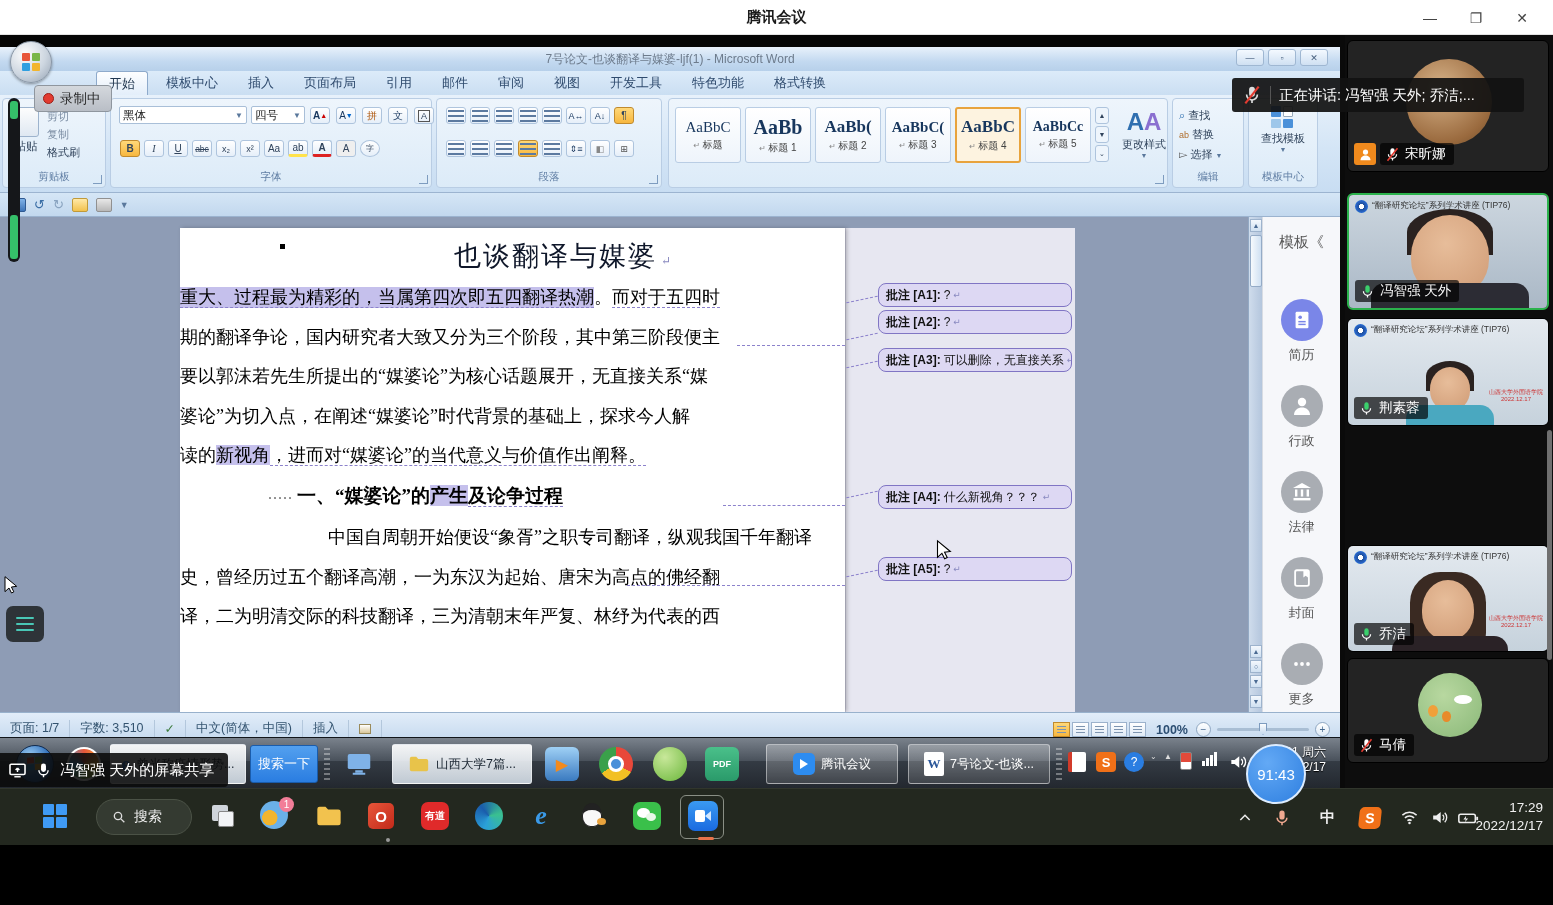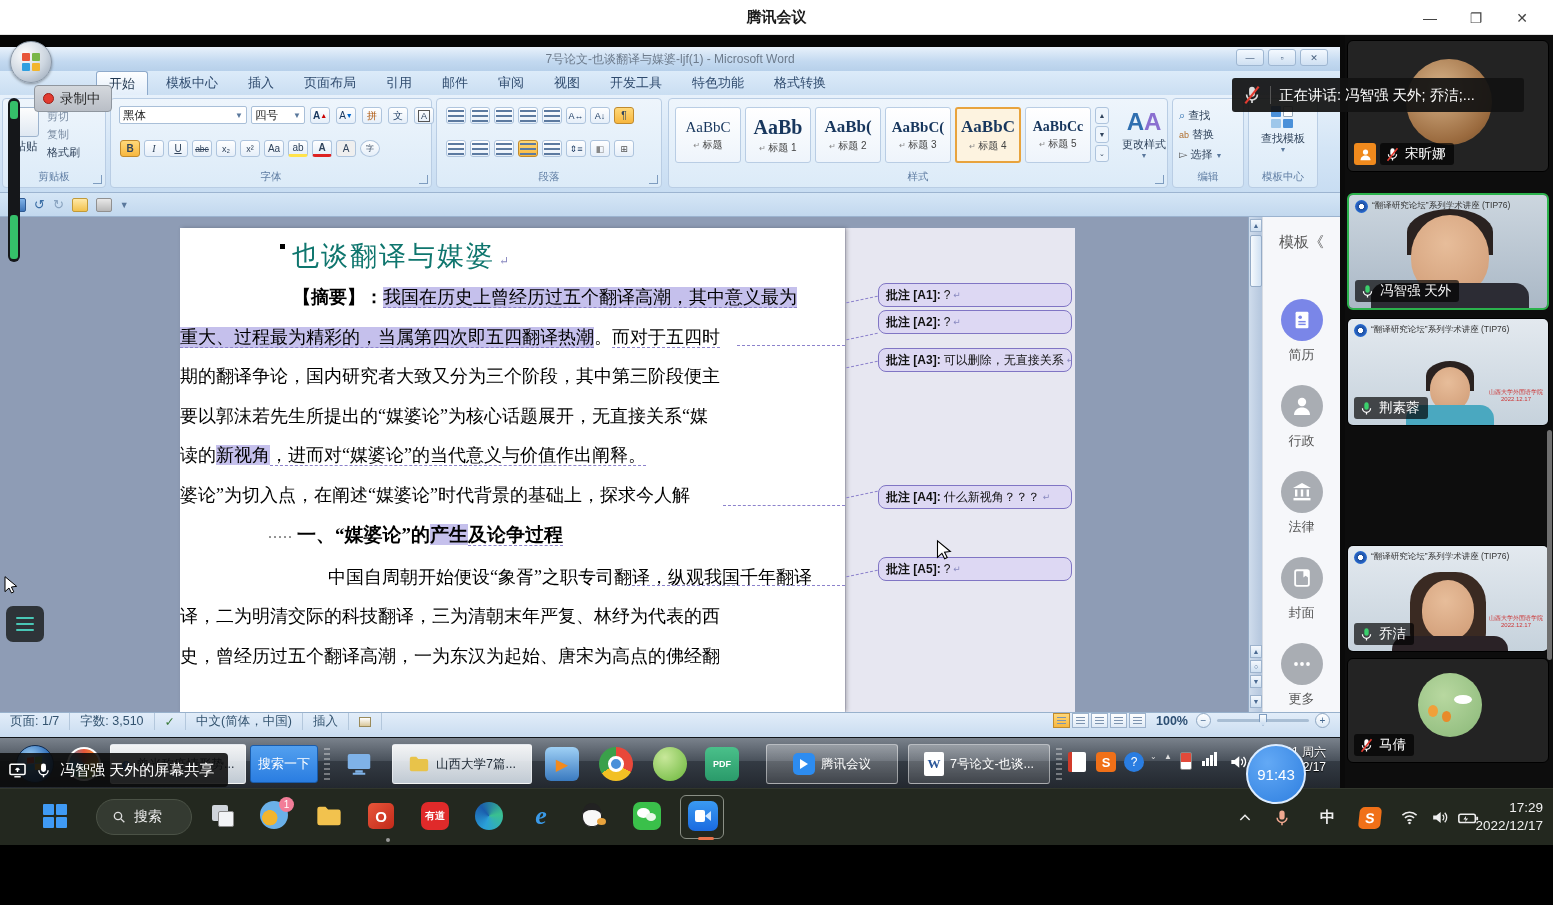--- a/index.html
+++ b/index.html
@@ -44,21 +44,21 @@
 .sgal .lb{font-size:10px;color:#444;margin-top:2px}
 .sgal .lb::before{content:"↵ ";color:#888;font-size:8px}
 .alic{width:16px;height:12px;background:repeating-linear-gradient(#5c7aa0 0 2px,transparent 2px 5px)}
 .quickbar{position:absolute;left:0;top:158px;width:1340px;height:24px;background:linear-gradient(#d5e6f6,#c2d8ee);border-bottom:1px solid #9bb3cf;display:flex;align-items:center;gap:8px;padding-left:10px}
 .qico{width:16px;height:14px;border-radius:2px}
 
 
 .docarea{position:absolute;left:0;top:182px;width:1340px;height:495px;background:#8e9cb5;overflow:hidden}
 .page{position:absolute;left:180px;top:11px;width:665px;height:484px;background:#fff;box-shadow:2px 0 4px rgba(0,0,0,.25)}
 .mstrip{position:absolute;left:845px;top:11px;width:230px;height:484px;background:#e7e7f1;border-left:1px solid #c9c9da}
-.dtitle{position:absolute;left:112px;right:10px;top:10px;height:44px;text-align:left;font-family:"Liberation Serif","DejaVu Serif",serif;font-size:27px;color:#0f766e;letter-spacing:2px}
+.dtitle{position:absolute;left:112px;right:10px;top:10px;height:44px;text-align:center;font-family:"Liberation Serif","DejaVu Serif",serif;font-size:27px;color:#0f172a;letter-spacing:2px}
 .dtitle::after{content:"↵";font-size:12px;color:#8a8ac0;margin-left:4px}
 .dlines{position:absolute;left:112px;right:8px;top:50px;font-family:"Liberation Serif","DejaVu Serif",serif;font-size:18px;color:#000;line-height:39.5px;white-space:nowrap}
 .hl{background:#c5c0ec}
 .du{border-bottom:1px dashed #8c82cc}
 .bold{font-weight:bold}
 .dots5{color:#777;font-size:12px;letter-spacing:1px;margin-left:-24px;margin-right:4px}
 .h1{font-weight:bold;font-size:19px}
 .dashline{position:absolute;border-top:1px dashed #8c82cc}
 .cmt{position:absolute;left:878px;width:194px;height:24px;background:#ddd8f3;border:1.5px solid #8075c4;border-radius:8px;display:flex;align-items:center;padding:0 7px;font-size:12px;color:#111;white-space:nowrap;overflow:hidden}
 .cmt b{font-weight:bold;margin-right:3px;font-size:12px}
@@ -69,21 +69,21 @@
 .vsb .th{position:absolute;left:1px;top:18px;width:12px;height:52px;background:linear-gradient(90deg,#f6fafd,#cfe0f2);border:1px solid #94abc7;border-radius:2px}
 .tpanel{position:absolute;left:1262px;top:0;width:78px;height:495px;background:#f6f7fa;border-left:1px solid #d8dce3}
 .tpt{position:absolute;left:0;right:0;top:16px;text-align:center;font-size:15px;color:#555}
 .titem{position:absolute;left:0;right:0;text-align:center}
 .ticn{width:42px;height:42px;border-radius:50%;margin:0 auto;display:flex;align-items:center;justify-content:center;background:#a9adb3;color:#fff}
 .ticn.blue{background:#7a86e8}
 .tlb{font-size:13px;color:#555;margin-top:5px}
 .cursor{position:absolute;z-index:40}
 
 
-.sbar{position:absolute;left:0;top:677px;width:1340px;height:25px;background:linear-gradient(#e2edf9,#c9dcf0);border-top:1px solid #98b1cc;display:flex;align-items:flex-start;font-size:12.5px;color:#33536f}
+.sbar{position:absolute;left:0;top:677px;width:1340px;height:25px;background:linear-gradient(#e2edf9,#c9dcf0);border-top:1px solid #98b1cc;display:flex;align-items:flex-end;font-size:12.5px;color:#33536f}
 .sbar .it{padding:0 10px;border-right:1px solid #b3c7dc;height:17px;display:flex;align-items:center;gap:5px;white-space:nowrap}
 .vwb{width:17px;height:15px;border:1px solid #9cb2cc;background:linear-gradient(#fff,#dfeaf6);display:flex;align-items:center;justify-content:center}
 .vwb.on{background:linear-gradient(#ffd879,#f7b73f);border-color:#c08a2e}
 .vwb i{display:block;width:9px;height:8px;background:repeating-linear-gradient(#7d94b0 0 1px,transparent 1px 3px)}
 .zctl{display:flex;align-items:center;gap:6px;margin-left:8px;margin-right:10px}
 .zbtn{width:15px;height:15px;border-radius:50%;border:1px solid #8fa7c2;background:linear-gradient(#fff,#dce9f6);color:#44678e;font-size:10px;display:flex;align-items:center;justify-content:center}
 .ztrack{width:92px;height:3px;background:#a9bed4;border-radius:2px;position:relative}
 .zth{position:absolute;left:42px;top:-5px;width:8px;height:12px;background:linear-gradient(#fdfeff,#c7daee);border:1px solid #7e9cbf;clip-path:polygon(0 0,100% 0,100% 60%,50% 100%,0 60%)}
 
 
@@ -429,21 +429,20 @@
             <div class="rbtn" style="width:14px;height:17px;border:1px solid #aec4dd;background:#eef5fc;font-size:7px">▲</div>
             <div class="rbtn" style="width:14px;height:17px;border:1px solid #aec4dd;background:#eef5fc;font-size:7px">▼</div>
             <div class="rbtn" style="width:14px;height:17px;border:1px solid #aec4dd;background:#eef5fc;font-size:7px">⌄</div>
           </div>
           <div style="width:62px;text-align:center">
             <div style="font-size:24px;line-height:30px"><span style="color:#2f6fb0;font-weight:bold">A</span><span style="color:#8a6fd0;font-weight:bold">A</span></div>
             <div style="font-size:11px;color:#31445c">更改样式</div>
             <div style="font-size:7px;color:#5a789c">▼</div>
           </div>
         </div>
-        <div class="glabel">样式</div>
         <div class="glaunch"></div>
       </div>
 
       <div class="grp" style="left:1172px;width:72px">
         <div class="abs" style="left:6px;top:7px;font-size:11px;color:#31445c;line-height:19px;white-space:nowrap">
           <div><span style="color:#2f6fb0">⌕</span> <span>查找</span></div>
           <div><span style="color:#b06f2f;font-size:9px">ab</span> <span>替换</span></div>
           <div><span style="color:#555">▻</span> <span>选择</span> <span style="font-size:7px;color:#5a789c">▼</span></div>
         </div>
         <div class="glabel">编辑</div>
@@ -472,30 +471,29 @@
       <div class="qico" style="background:linear-gradient(#e8e8e8,#b8b8b8);border:1px solid #909090"></div>
       <span style="color:#5a789c;font-size:9px">▼</span>
     </div>
 
     <div class="docarea">
       <div class="mstrip"></div>
       <div class="page">
         <div style="position:absolute;left:100px;top:16px;width:5px;height:5px;background:#000"></div>
         <div class="dtitle">也谈翻译与媒婆</div>
         <div class="dlines">
-          <div style="text-indent:1px"><span class="bold">【摘要】：</span><span class="hl du">我国在历史上曾经历过五个翻译高潮，其中意义最为</span></div>
           <div style="margin-left:-112px;padding-left:0"><span class="hl du">重大、过程最为精彩的，当属第四次即五四翻译热潮</span><span>。</span><span class="du">而对于五四时</span></div>
           <div style="margin-left:-112px"><span>期的翻译争论，国内研究者大致又分为三个阶段，其中第三阶段便主</span></div>
           <div style="margin-left:-112px"><span>要以郭沫若先生所提出的“媒婆论”为核心话题展开，无直接关系“媒</span></div>
+          <div style="margin-left:-112px"><span>婆论”为切入点，在阐述“媒婆论”时代背景的基础上，探求今人解</span></div>
           <div style="margin-left:-112px"><span>读的</span><span class="hl">新视角</span><span class="du">，进而对“媒婆论”的当代意义与价值作出阐释。</span></div>
-          <div style="margin-left:-112px"><span>婆论”为切入点，在阐述“媒婆论”时代背景的基础上，探求今人解</span></div>
           <div class="h1"><span class="dots5">·····</span><span>一、“媒婆论”的</span><span class="hl">产生</span><span class="du">及论争过程</span></div>
           <div style="text-indent:36px"><span>中国自周朝开始便设“象胥”之职专司翻译，纵观我国千年翻译</span></div>
+          <div style="margin-left:-112px"><span>史，曾经历过五个翻译高潮，一为东汉为起始、唐宋为高点的佛经翻</span></div>
           <div style="margin-left:-112px"><span>译，二为明清交际的科技翻译，三为清朝末年严复、林纾为代表的西</span></div>
-          <div style="margin-left:-112px"><span>史，曾经历过五个翻译高潮，一为东汉为起始、唐宋为高点的佛经翻</span></div>
         </div>
       </div>
 
       <div class="dashline" style="left:737px;top:128px;width:108px"></div>
       <div class="dashline" style="left:723px;top:288px;width:122px"></div>
       <div class="dashline" style="left:627px;top:368px;width:218px"></div>
 
       <div class="cmt" style="top:66px">
             <b>批注 [A1]:</b>
             <span>?</span>

